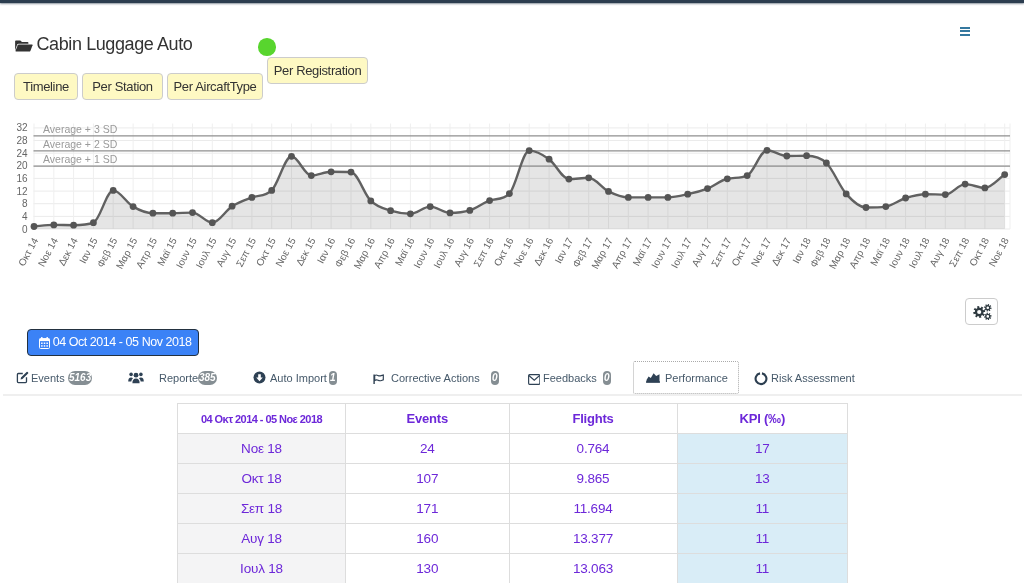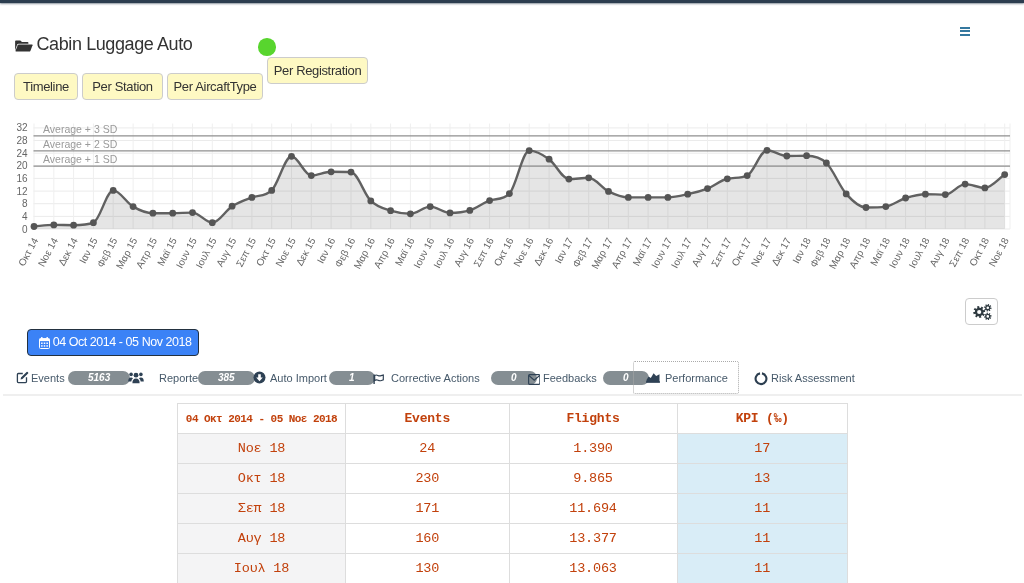--- a/index.html
+++ b/index.html
@@ -4,23 +4,23 @@
 <style>
   * { margin:0; padding:0; box-sizing:border-box; }
   html,body { width:1024px; height:583px; overflow:hidden; background:#fff;
     font-family:"Liberation Sans", sans-serif; }
   .abs { position:absolute; }
   .btn { position:absolute; height:27px; border:1px solid #ccc; border-radius:4px;
      background:#fef9c3; color:#333; font-size:13px; letter-spacing:-0.35px; line-height:25px; text-align:center; }
   .tabtxt { position:absolute; top:371.5px; font-size:11px; line-height:13px; color:#46596a; }
   .badge { position:absolute; top:371.3px; height:13.7px; border-radius:8px; background:#858e93;
      color:#fff; font-size:10px; font-weight:bold; font-style:italic; text-align:center;
-     line-height:13.7px; padding:0 20px; }
+     line-height:13.7px; padding:0 1px; }
   table.perf { position:absolute; left:177px; top:403px; width:670px; border-collapse:collapse;
-     table-layout:fixed; font-size:13.5px; letter-spacing:-0.2px; color:#c2410c;font-family:Liberation Mono, monospace; }
+     table-layout:fixed; font-size:13.5px; letter-spacing:-0.2px; color:#6d28d9; }
   table.perf th, table.perf td { border:1px solid #ddd; height:30px; text-align:center;
      vertical-align:middle; padding:0; }
   table.perf th { font-weight:bold; background:#fff; }
   td.mon { background:#f4f4f5; }
   td.kpi { background:#d9edf7; }
 </style>
 </head>
 <body>
 
 <div class="abs" style="left:0;top:0;width:1024px;height:3px;background:#2c3d4f;box-shadow:0 1px 2px rgba(44,61,79,0.55);"></div>
@@ -314,26 +314,26 @@
   <tbody>
       <tr style="font-size:13px;">
     <th style="font-size:11px;letter-spacing:-0.55px;">04 Οκτ 2014 - 05 Νοε 2018</th>
     <th>Events</th>
     <th>Flights</th>
     <th>KPI (‰)</th>
   </tr>
   <tr>
         <td class="mon">Νοε 18</td>
         <td>24</td>
-        <td>1.390</td>
+        <td>0.764</td>
         <td class="kpi">17</td>
       </tr>
   <tr>
         <td class="mon">Οκτ 18</td>
-        <td>230</td>
+        <td>107</td>
         <td>9.865</td>
         <td class="kpi">13</td>
       </tr>
   <tr>
         <td class="mon">Σεπ 18</td>
         <td>171</td>
         <td>11.694</td>
         <td class="kpi">11</td>
       </tr>
   <tr>

